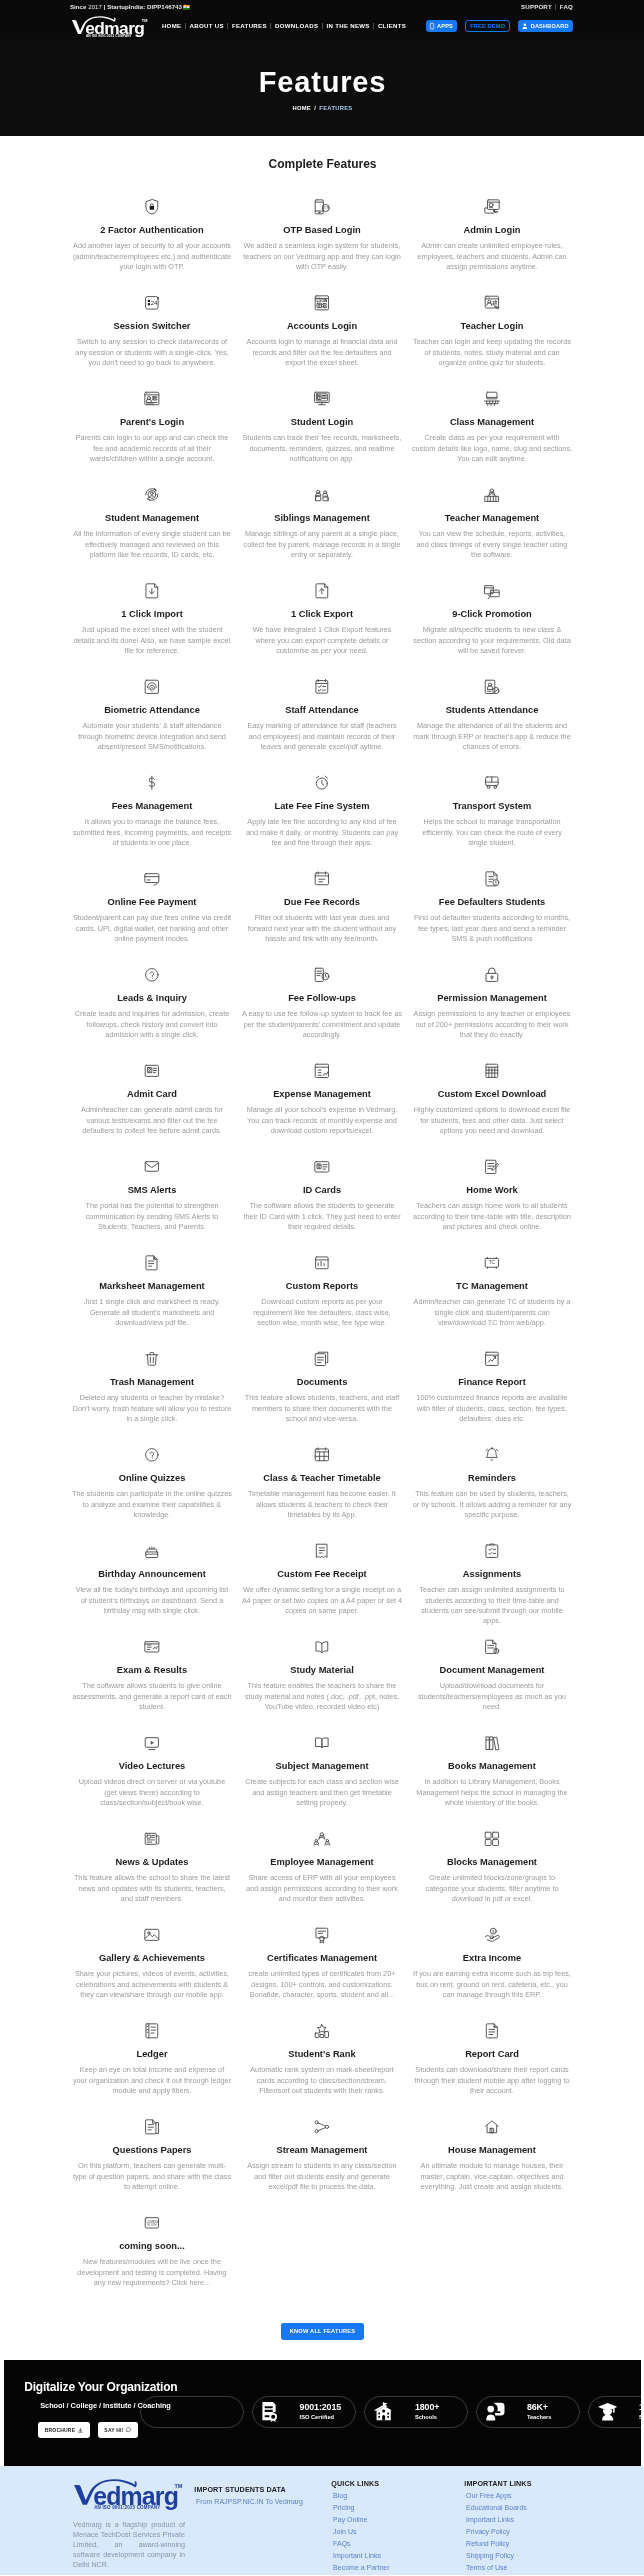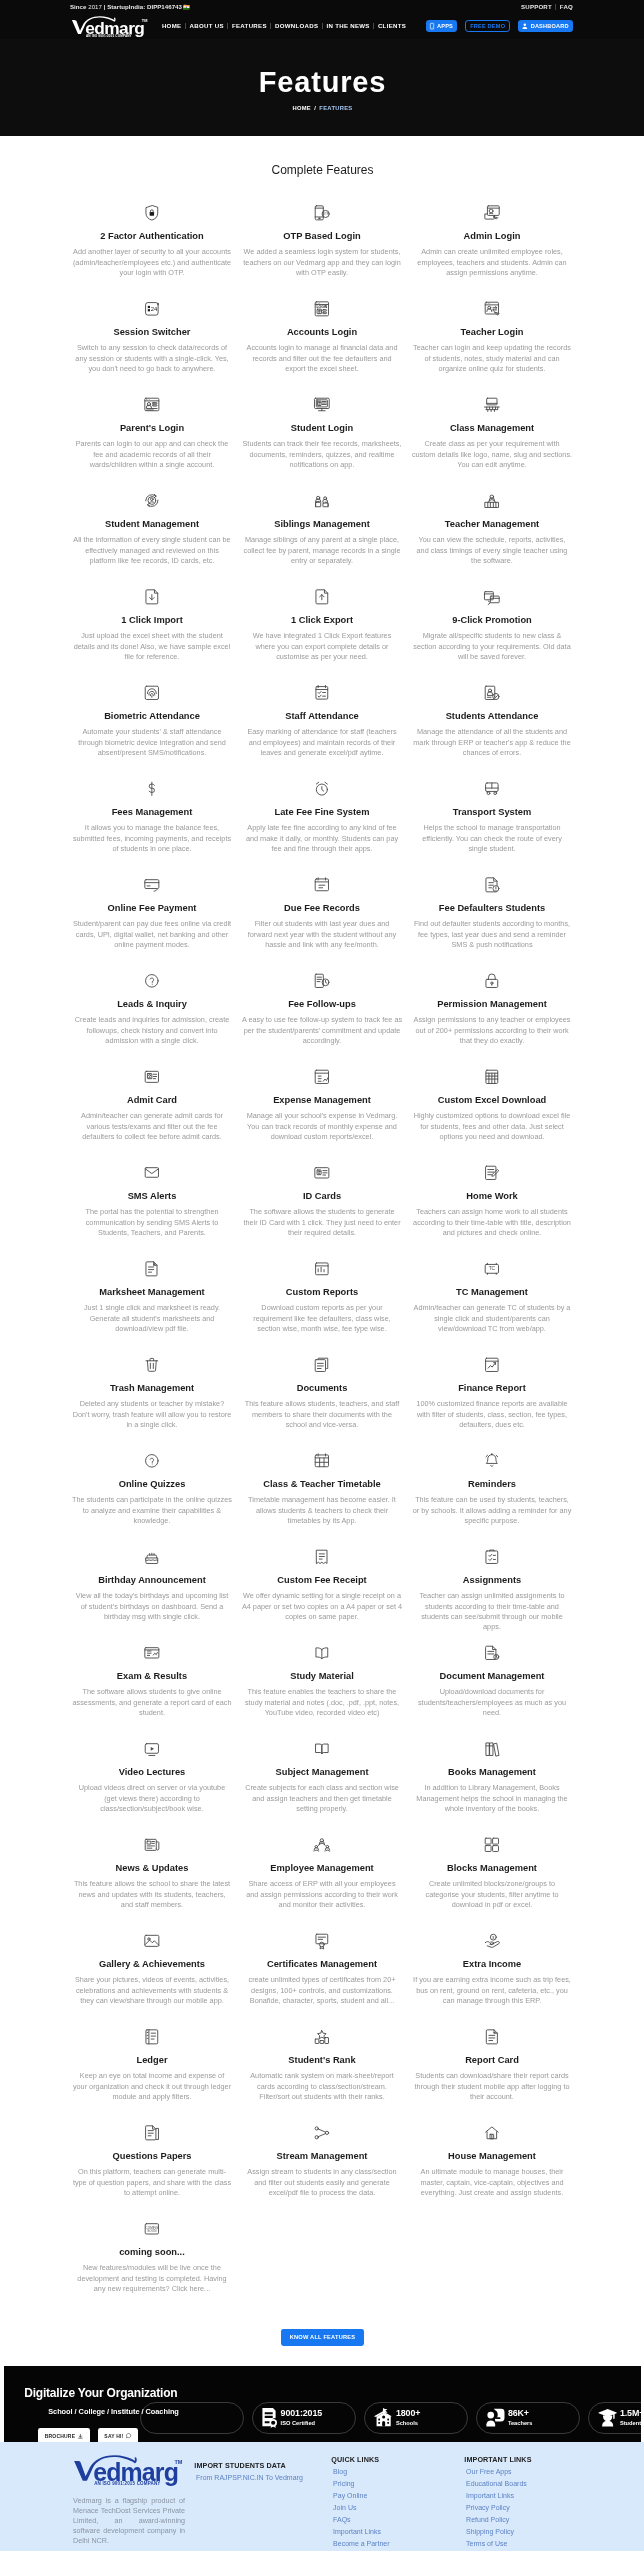--- a/index.html
+++ b/index.html
@@ -29,40 +29,40 @@
 
 
 .hero{background:#0d0d0d;height:97px;display:flex;flex-direction:column;align-items:center;justify-content:center;padding-top:4px}
 .hero h1{color:#fff;font-size:29px;font-weight:700;letter-spacing:0.8px;line-height:31px}
 .crumbs{margin-top:6.4px;font-size:5.8px;font-weight:700;letter-spacing:0.3px;display:flex;gap:3.2px;align-items:center}
 .c-home{color:#fff;text-decoration:none}
 .c-sep{color:#fff}
 .c-cur{color:#a9c9f5}
 
 
-.sec-title{text-align:center;font-size:12px;font-weight:400;color:#1d1d1d;padding-top:27px;letter-spacing:0}
+.sec-title{text-align:center;font-size:12px;font-weight:700;color:#1d1d1d;padding-top:21px;letter-spacing:0}
 .grid{width:511px;margin:0 auto;display:flex;flex-wrap:wrap;padding-top:24px}
 .cell{width:170px;text-align:center;height:96px;display:flex;flex-direction:column;align-items:center}
 .ico{height:21px;display:flex;align-items:flex-end;justify-content:center;margin-bottom:9.7px}
 .cell h3{font-size:9.3px;font-weight:600;color:#1d1d1d;line-height:10.5px;letter-spacing:0;margin-bottom:5.6px;padding:0 1.6px}
 .cell p{font-size:7.3px;line-height:10.2px;color:#9b9b9b;padding:0 4.8px;letter-spacing:0}
 
 
 .cta-wrap{text-align:center;padding-top:14px;height:53px}
 .cta-btn{display:inline-block;background:#1778f2;color:#fff;font-size:5.7px;font-weight:700;letter-spacing:0.2px;padding:5.2px 8.9px;border-radius:2.4px;text-decoration:none;line-height:7.3px}
 
 
-.band{background:#050505;height:76px;position:relative;overflow:hidden;margin:0 4px 0 3.7px}
+.band{background:#050505;height:106px;position:relative;overflow:hidden;margin:0 4px 0 3.7px}
 .band-inner{position:absolute;left:20.5px;top:21px;z-index:3}
 .band h2{color:#fff;font-size:12px;font-weight:700;letter-spacing:-0.2px;line-height:13.7px;white-space:nowrap}
-.band .band-sub{color:#fff;font-size:7.4px;font-weight:700;margin-top:7.3px;margin-left:24px;letter-spacing:-0.04px;line-height:8px;white-space:nowrap}
+.band .band-sub{color:#fff;font-size:7.4px;font-weight:700;margin-top:7.3px;margin-left:16px;letter-spacing:-0.04px;line-height:8px;white-space:nowrap}
 .band-btns{display:flex;gap:8px;margin-top:12px;margin-left:13.7px}
 .band-btn{display:inline-flex;align-items:center;justify-content:center;gap:2.8px;background:#fff;color:#262626;font-size:5px;font-weight:600;letter-spacing:0.2px;border-radius:2.4px;height:16.5px;padding:0 6.8px;text-decoration:none}
 .stats{position:absolute;left:136px;top:36px;display:flex;gap:8px;align-items:center}
-.stat{display:flex;align-items:center;gap:3px;border:0.8px solid #3a3a3a;border-radius:16px;height:32px;padding:0 8.9px;white-space:nowrap;flex:0 0 auto;width:104px}
+.stat{display:flex;align-items:center;gap:22px;border:0.8px solid #3a3a3a;border-radius:16px;height:32px;padding:0 8.9px;white-space:nowrap;flex:0 0 auto;width:104px}
 .stat .sv{color:#fff;font-size:8.9px;font-weight:700;line-height:10.5px;letter-spacing:-0.1px}
 .stat .sl{color:#fff;font-size:5.7px;font-weight:700;line-height:7.3px;letter-spacing:0;margin-top:0.8px}
 
 
 .footer{background:#d9e9fc;padding-top:13px;height:109px;overflow:hidden}
 .footer-inner{width:645px;margin:0 auto;display:flex;position:relative}
 .f-brand{width:112px;margin-left:73px}
 .f-logo{width:111px;height:33px;margin-bottom:8px;margin-left:0.8px}
 .f-about{font-size:7.2px;line-height:10px;color:#8995a3;text-align:justify;width:112px}
 .f-col h4{font-size:7.2px;font-weight:700;color:#222;letter-spacing:0.1px;margin-bottom:2.4px;white-space:nowrap}

